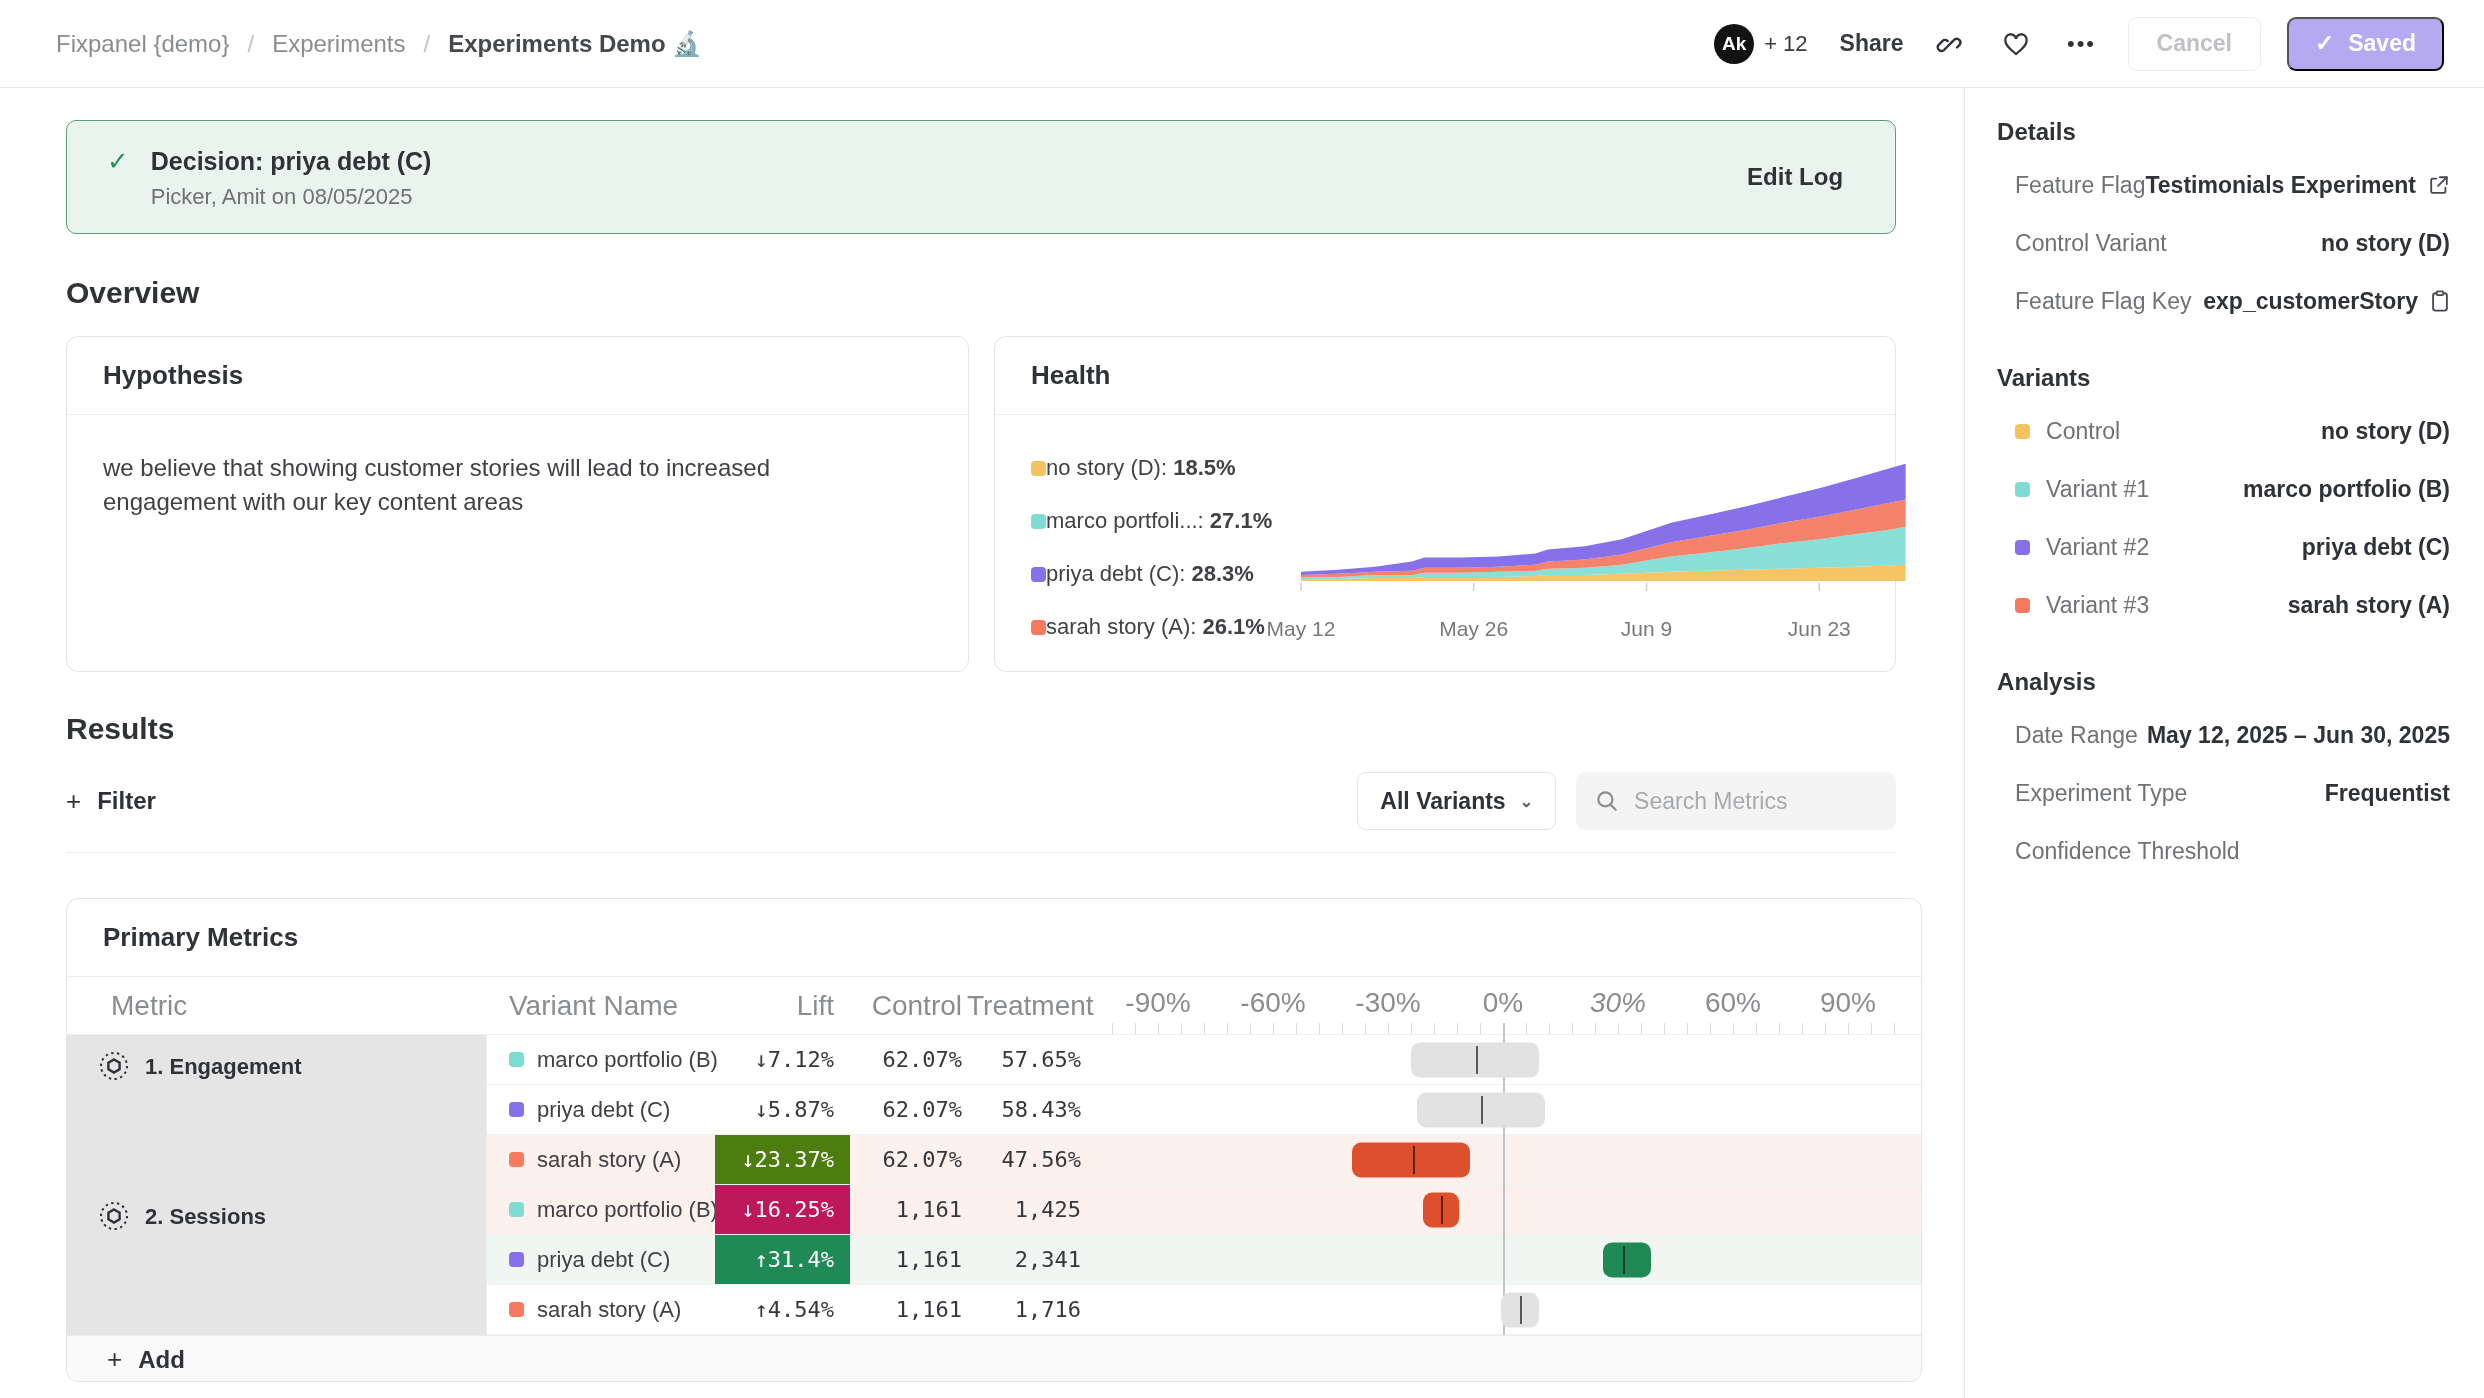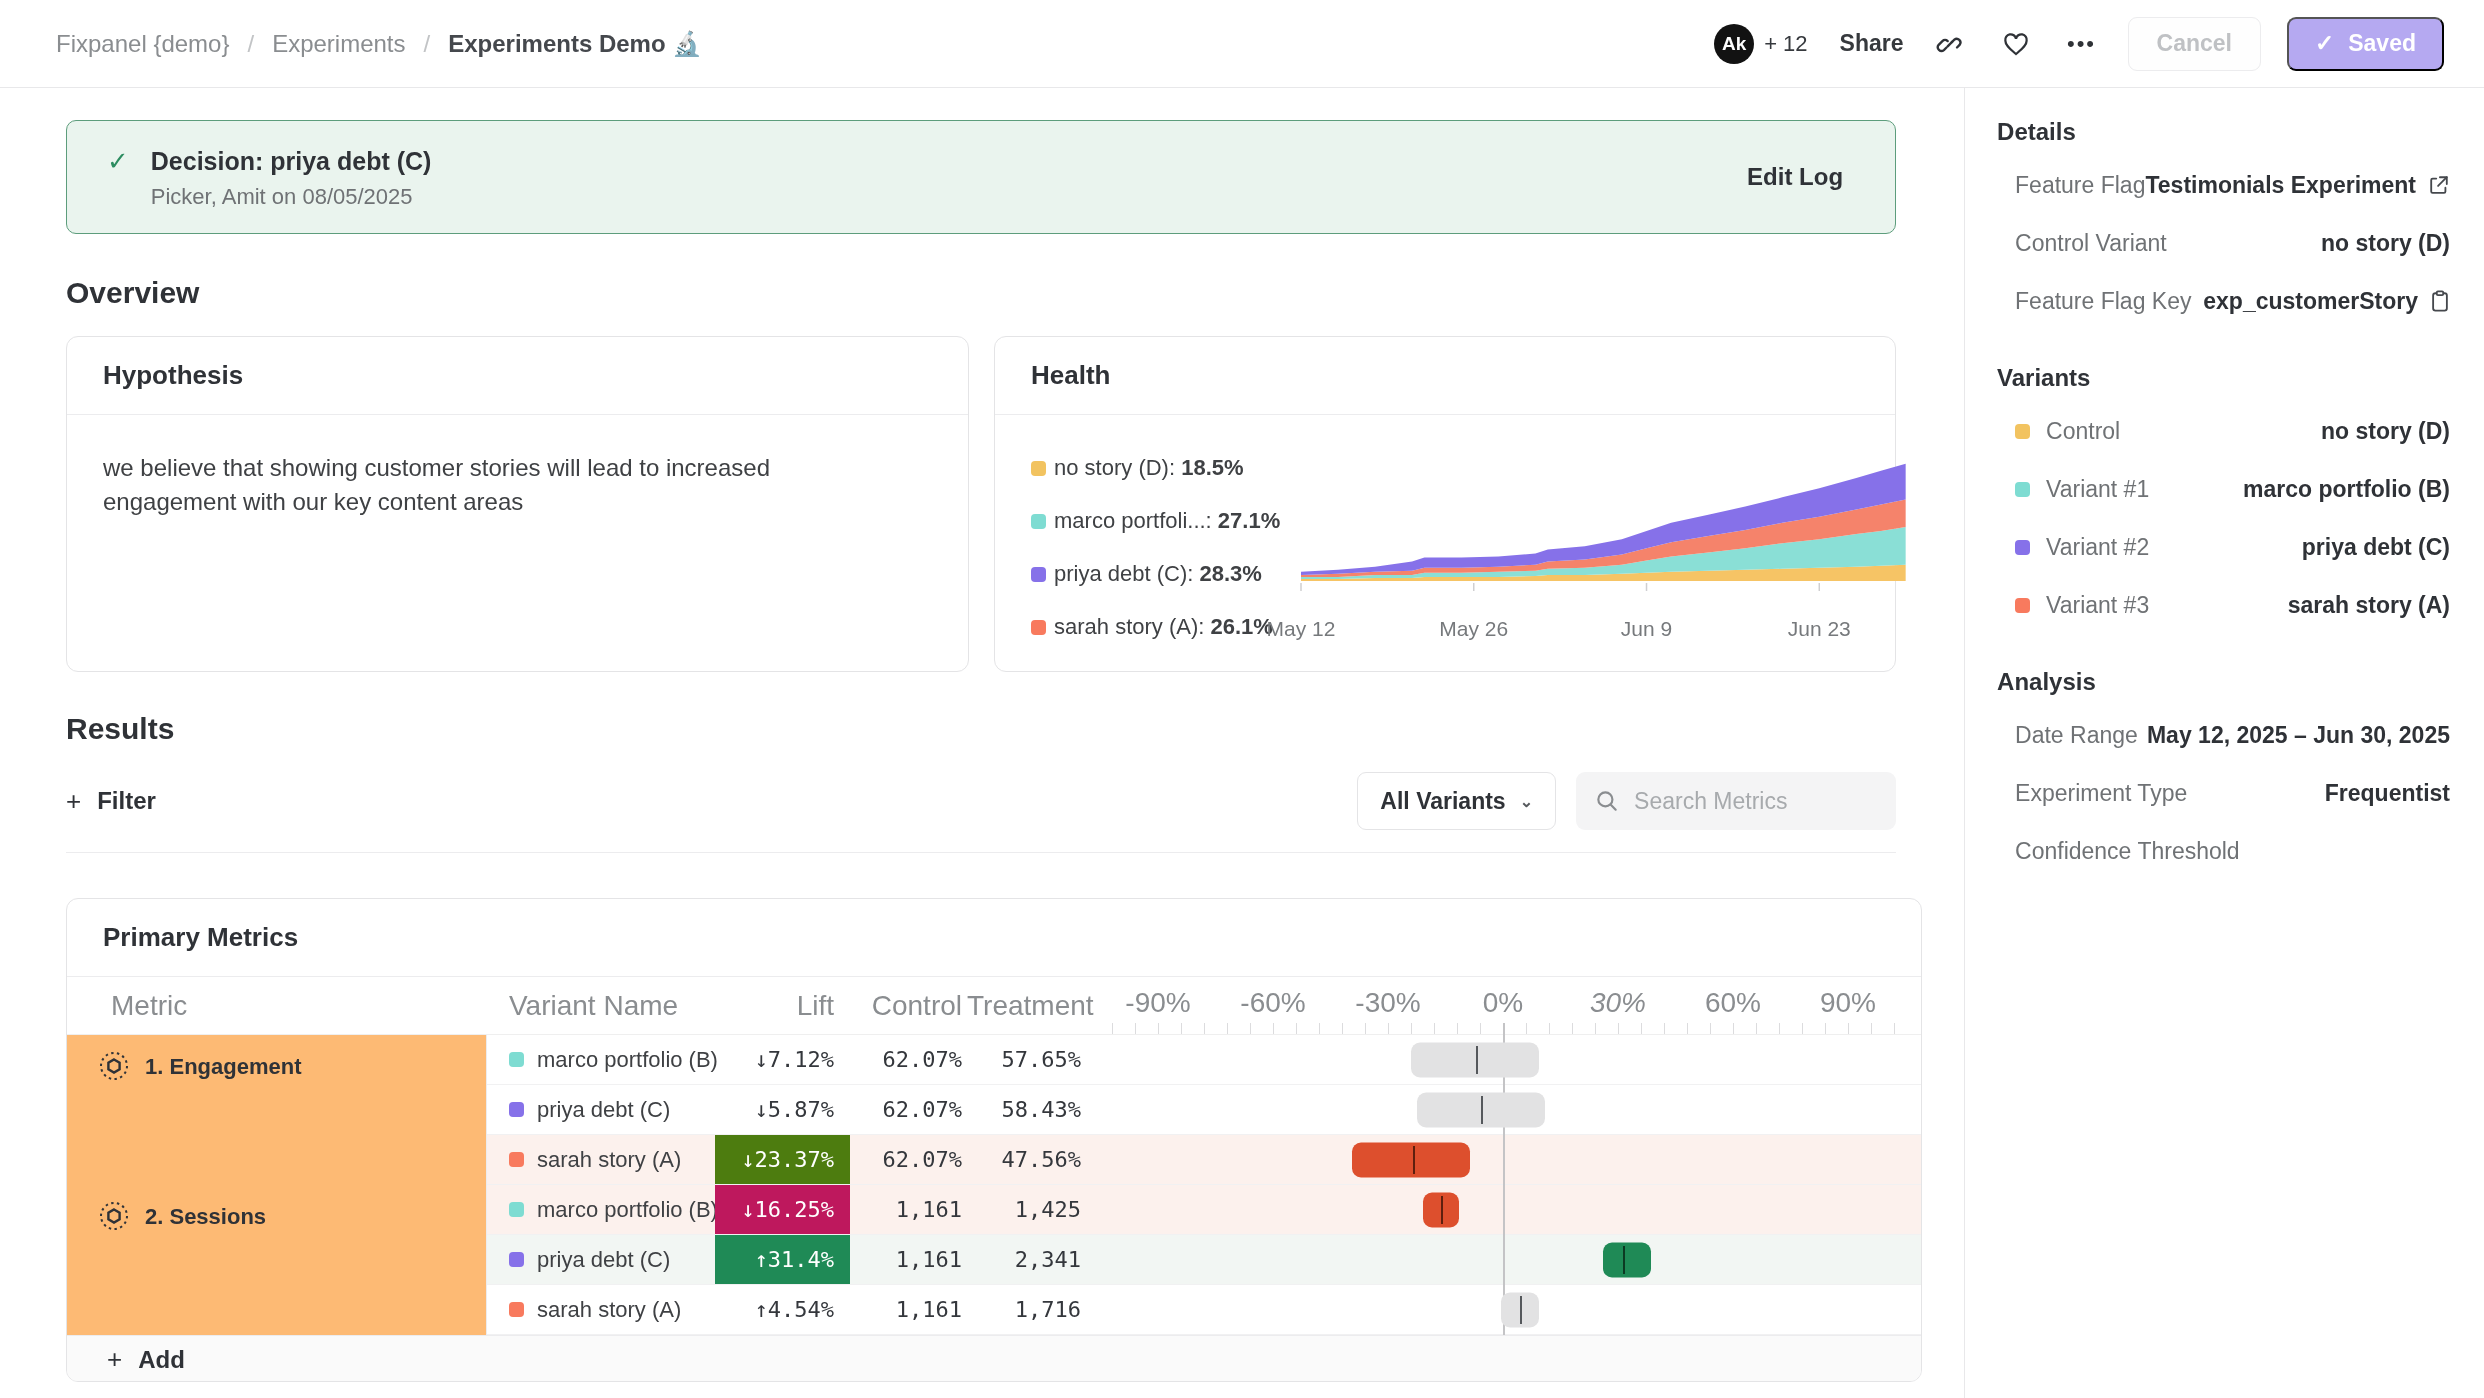--- a/index.html
+++ b/index.html
@@ -48,21 +48,21 @@
   .cards-row { margin-top:26px; display:flex; gap:25px; }
   .card { background:#fff; border:1px solid #e4e4e6; border-radius:12px; }
   .card-hypothesis { width:916px; height:336px; }
   .card-health { width:915px; height:336px; }
   .card-header { height:78px; border-bottom:1px solid #ececee; display:flex; align-items:center; padding:0 36px; }
   .card-title { font-size:26px; font-weight:700; color:#2f3237; }
   .hypo-body { padding:36px; font-size:24px; line-height:1.42; color:#3f4144; width:860px; }
 
   .health-body { display:flex; height:256px; }
   .legend-col { width:300px; padding:40px 0 0 36px; display:flex; flex-direction:column; gap:27px; }
-  .legend-item { display:flex; align-items:center; gap:8px; font-size:22px; color:#3f4144; white-space:nowrap; }
+  .legend-item { display:flex; align-items:center; gap:0; font-size:22px; color:#3f4144; white-space:nowrap; }
   .chip { width:15px; height:15px; border-radius:4px; flex:0 0 auto; }
   .legend-pct { font-weight:700; }
   .health-chart { position:relative; flex:1; }
   .health-chart svg { position:absolute; left:0; top:28px; }
   .axis-label { position:absolute; top:202px; transform:translateX(-50%); font-size:21px; color:#76797c; white-space:nowrap; }
 
   
   .filter-row { margin-top:26px; display:flex; align-items:center; justify-content:space-between; height:58px; }
   .filter-btn { display:flex; align-items:center; gap:16px; font-size:24px; font-weight:600; color:#2f3237; cursor:pointer; }
   .plus-glyph { font-size:26px; font-weight:400; }
@@ -86,21 +86,21 @@
   .th-right { text-align:right; }
   .th-lift { padding-right:16px; } .th-control { padding-right:5px; } .th-treat { padding-right:6px; }
   .axis-head { position:relative; height:100%; }
   .axis-pct { position:absolute; top:10px; transform:translateX(-50%); }
   .tickstrip-tick { position:absolute; bottom:0; width:1px; height:11px; background:#dcdcde; }
 
   .tbody { position:relative; }
   .zero-line { position:absolute; left:1436px; top:-12px; bottom:0; width:2px; background:#c4c4c6; z-index:1; }
   .tgroup { display:flex; }
   .metric-col { width:420px; border-right:1px solid #ececee; padding:14px 0 0 30px; display:flex; gap:14px;
-    align-items:flex-start; background:#fdba74; }
+    align-items:flex-start; background:#e5e5e5; }
   .metric-name { font-size:22px; font-weight:600; color:#2f3237; margin-top:5px; }
   .group-rows { flex:1; }
   .trow { height:50px; display:grid; grid-template-columns:228px 135px 117px 120px 1fr;
     border-bottom:1px solid #f1f1f2; cursor:pointer; }
   .cell { display:flex; align-items:center; }
   .cell-variant { padding-left:22px; gap:13px; font-size:22px; color:#3f4144; white-space:nowrap; }
   .cell-lift { justify-content:flex-end; padding-right:16px; font-size:22px; color:#34373c; }
   .cell-lift.colored { color:#fff; }
   .cell-num { justify-content:flex-end; font-size:22px; color:#34373c; }
   .cell-control { padding-right:5px; } .cell-treat { padding-right:6px; }

